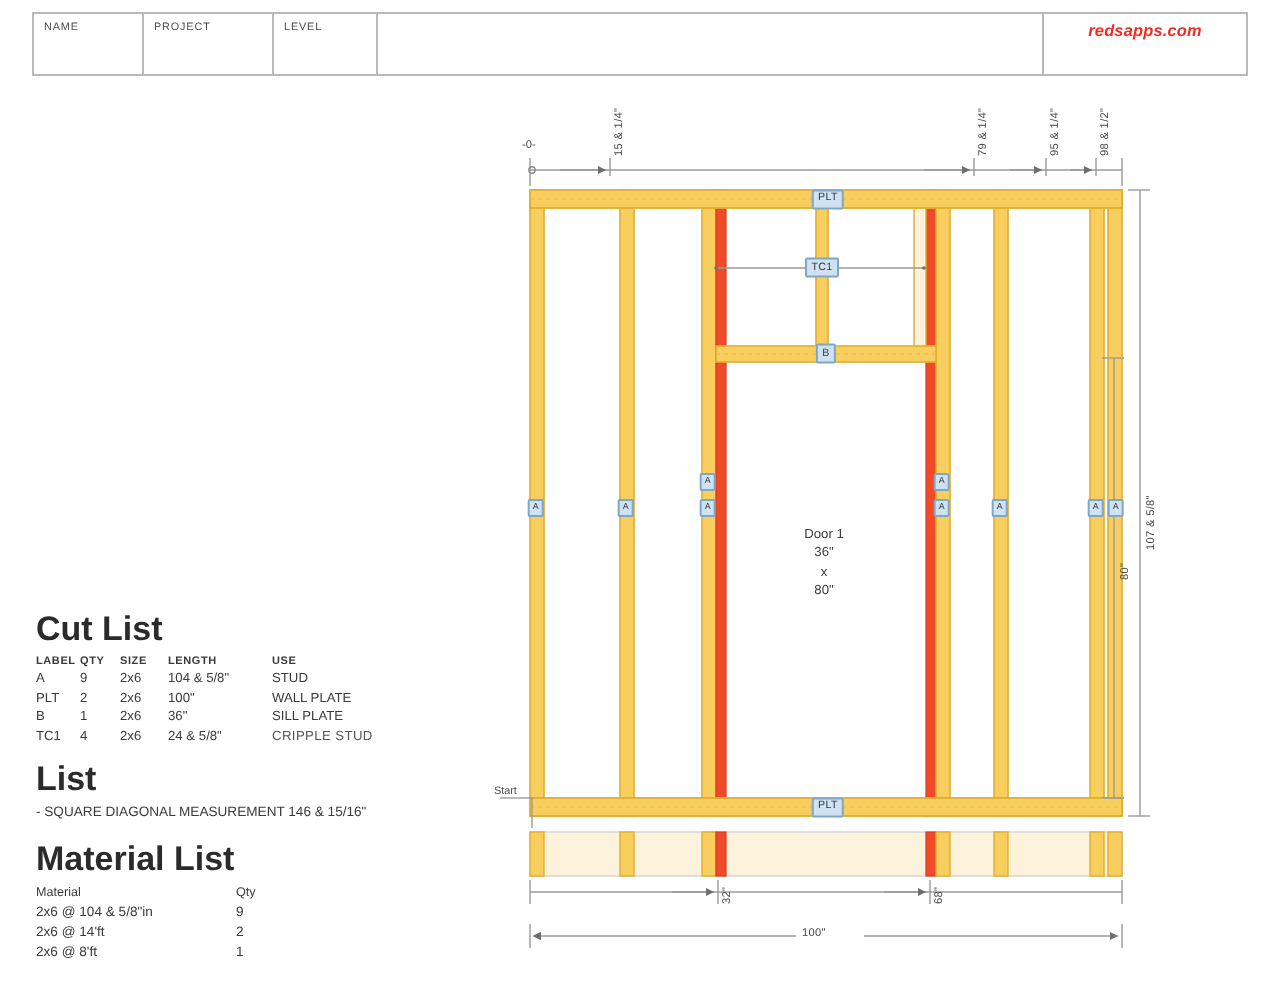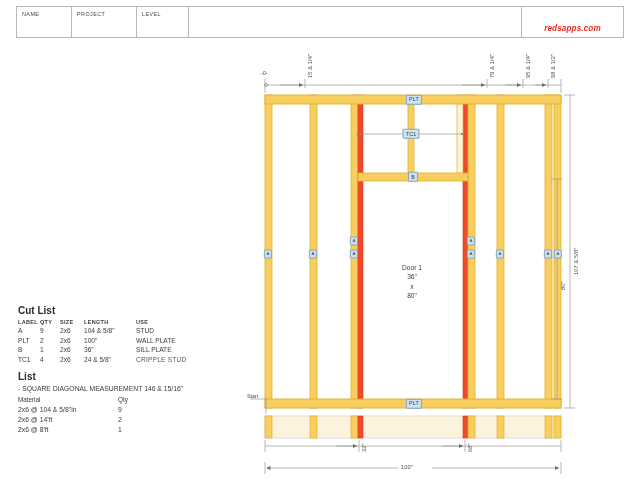--- a/index.html
+++ b/index.html
@@ -12,30 +12,30 @@
 
   
   .titleblock{position:absolute;left:16px;top:6px;width:608px;height:32px;
     border:1px solid #b9b9b9;display:flex;box-sizing:border-box;background:#fff;}
   .tb-cell{border-right:1px solid #b9b9b9;box-sizing:border-box;padding:4px 5px;
     font-size:5.4px;letter-spacing:.45px;color:#4a4a4a;}
   .tb-name{width:55px;}
   .tb-project{width:65px;}
   .tb-level{width:52px;}
   .tb-blank{flex:1;}
-  .tb-logo{width:101px;border-right:none;display:flex;align-items:flex-end;justify-content:center;}
+  .tb-logo{width:101px;border-right:none;display:flex;align-items:flex-start;justify-content:center;}
   .logo-text{color:#ee2d24;font-weight:bold;font-style:italic;font-size:8.2px;letter-spacing:.1px;}
 
   
   #canvas{position:absolute;left:0;top:0;width:640px;height:494px;}
   #canvas svg{position:absolute;left:0;top:0;}
 
   
   .panel{position:absolute;left:18px;top:305px;width:200px;}
-  .panel h2{margin:0 0 2px 0;font-size:10px;font-weight:bold;color:#2b2b2b;letter-spacing:0px;}
+  .panel h2{margin:0 0 2px 0;font-size:17px;font-weight:bold;color:#2b2b2b;letter-spacing:0px;}
   .panel h2.sp{margin-top:7px;}
   table.lst{border-collapse:collapse;font-size:6.6px;color:#3a3a3a;width:100%;}
   table.lst th{text-align:left;font-size:5.5px;font-weight:bold;letter-spacing:.3px;
     padding:1px 0;color:#3a3a3a;}
   table.lst td{text-align:left;padding:1.3px 0;font-size:6.6px;white-space:nowrap;}
   .c-label{width:22px;}
   .c-qty{width:20px;}
   .c-size{width:24px;}
   .c-len{width:52px;}
   .c-use{width:auto;}
@@ -281,20 +281,21 @@
           <td>2x6</td>
           <td>24 &amp; 5/8"</td>
           <td class="use-small">CRIPPLE STUD</td>
         </tr>
       </tbody>
     </table>
 
     <h2 class="sp">List</h2>
     <div class="notes-body">- SQUARE DIAGONAL MEASUREMENT 146 &amp; 15/16"</div>
 
+    <h2 class="sp">Material List</h2>
     <table class="mat">
       <thead>
         <tr>
           <th class="m-mat">Material</th>
           <th class="m-qty">Qty</th>
         </tr>
       </thead>
       <tbody>
         <tr>
           <td>2x6 @ 104 &amp; 5/8"in</td>

